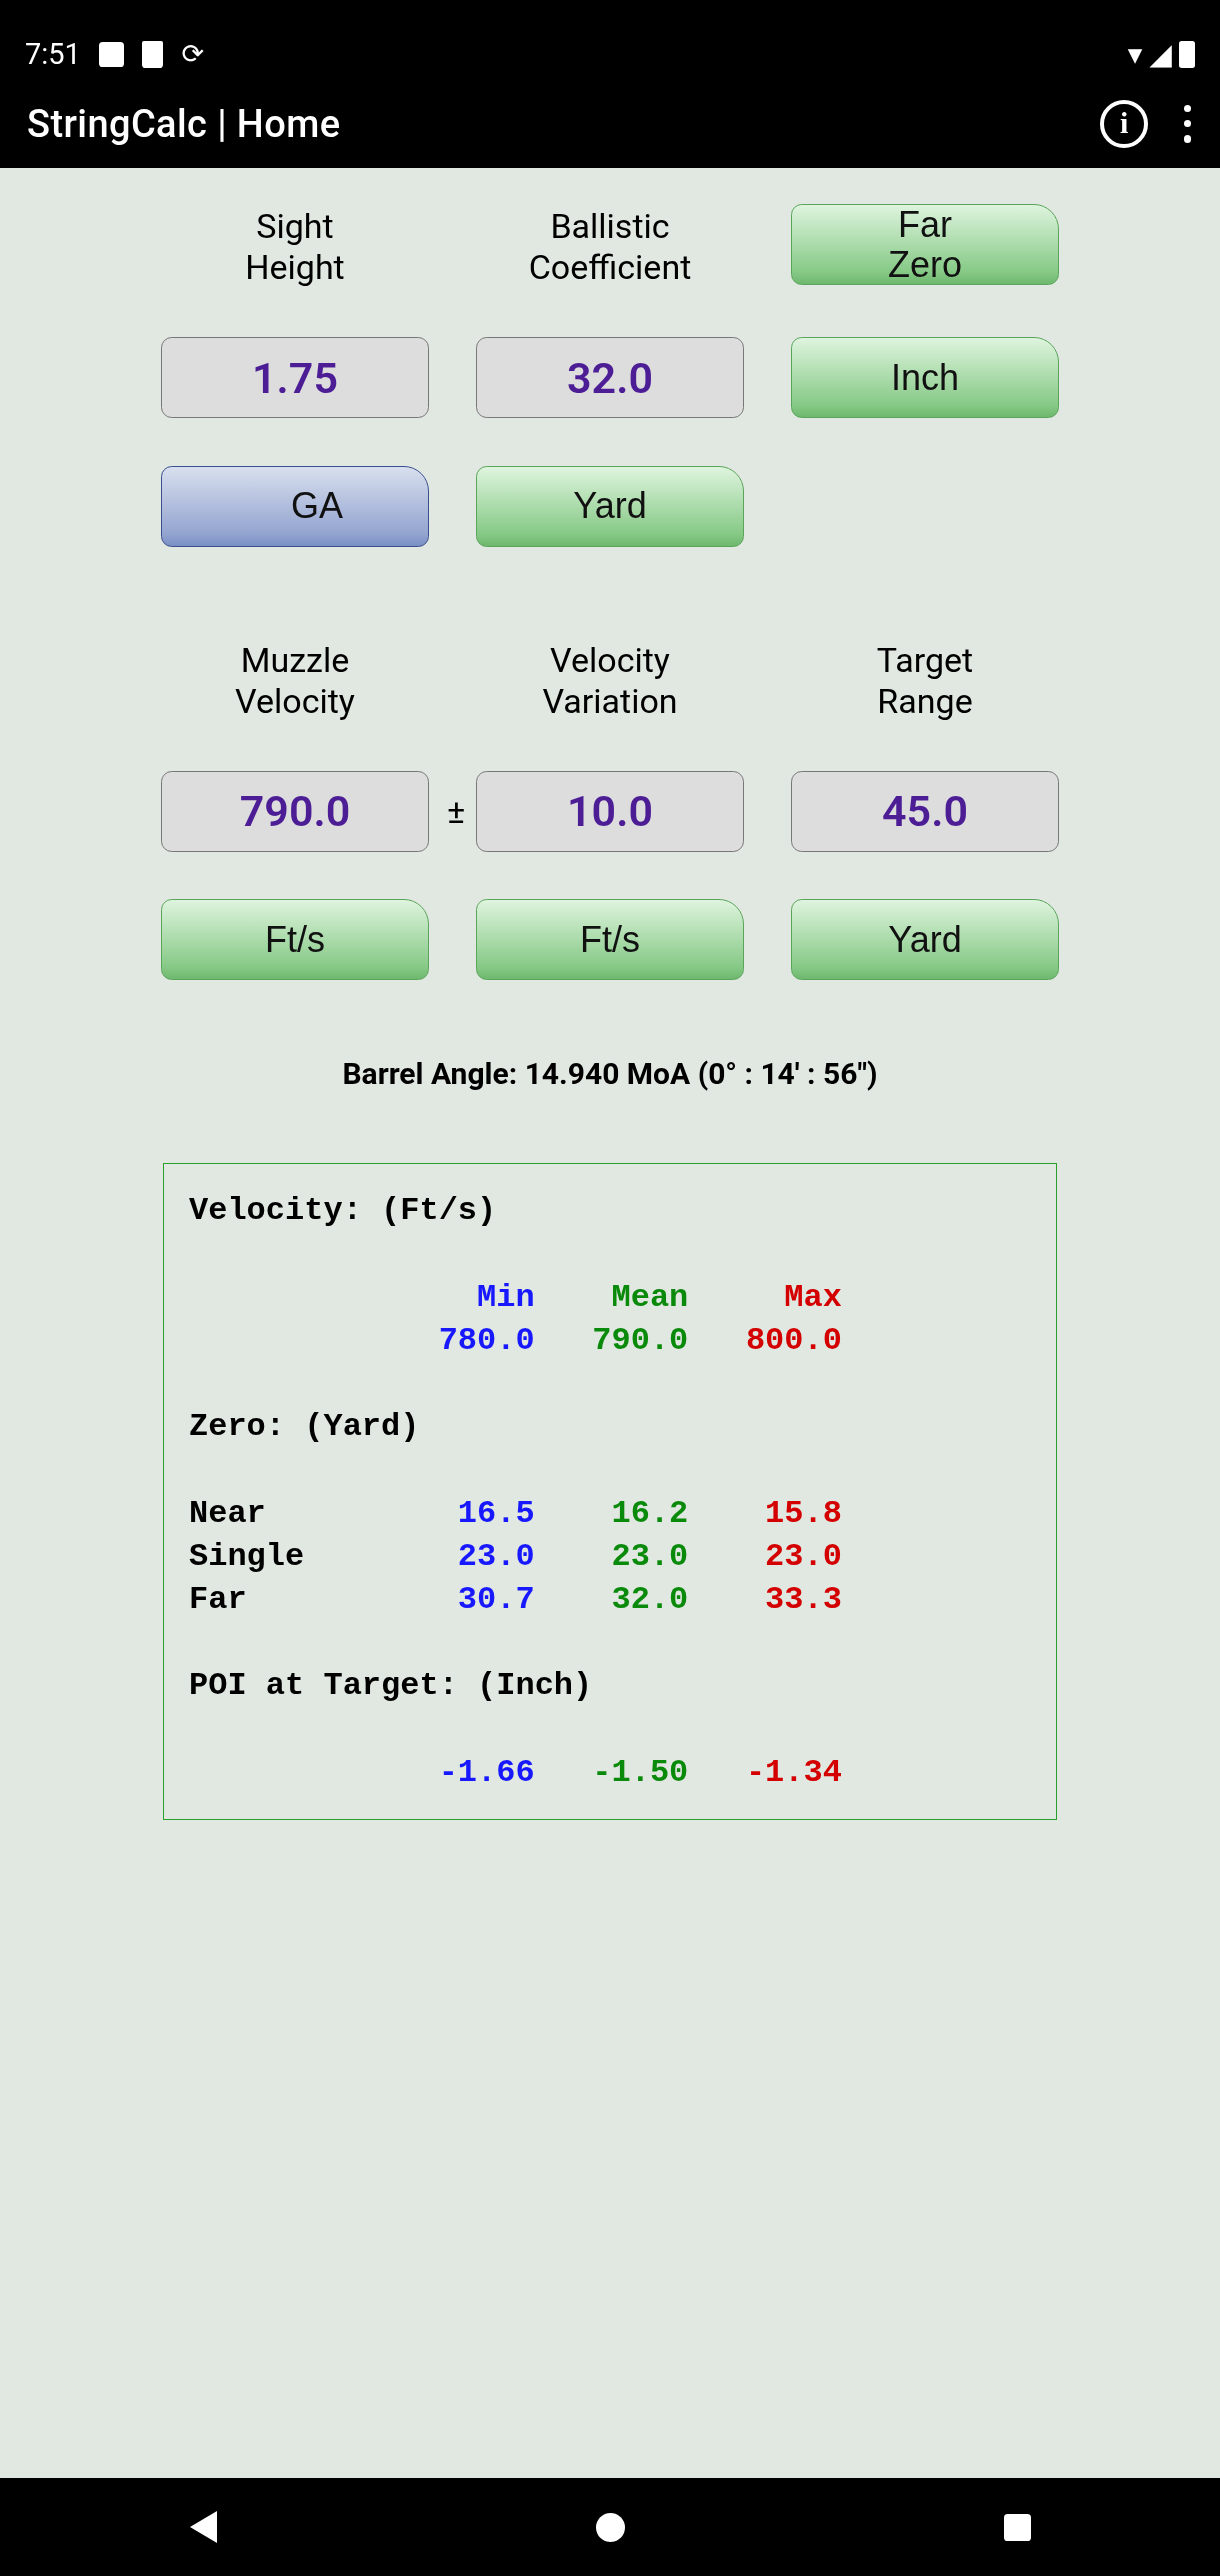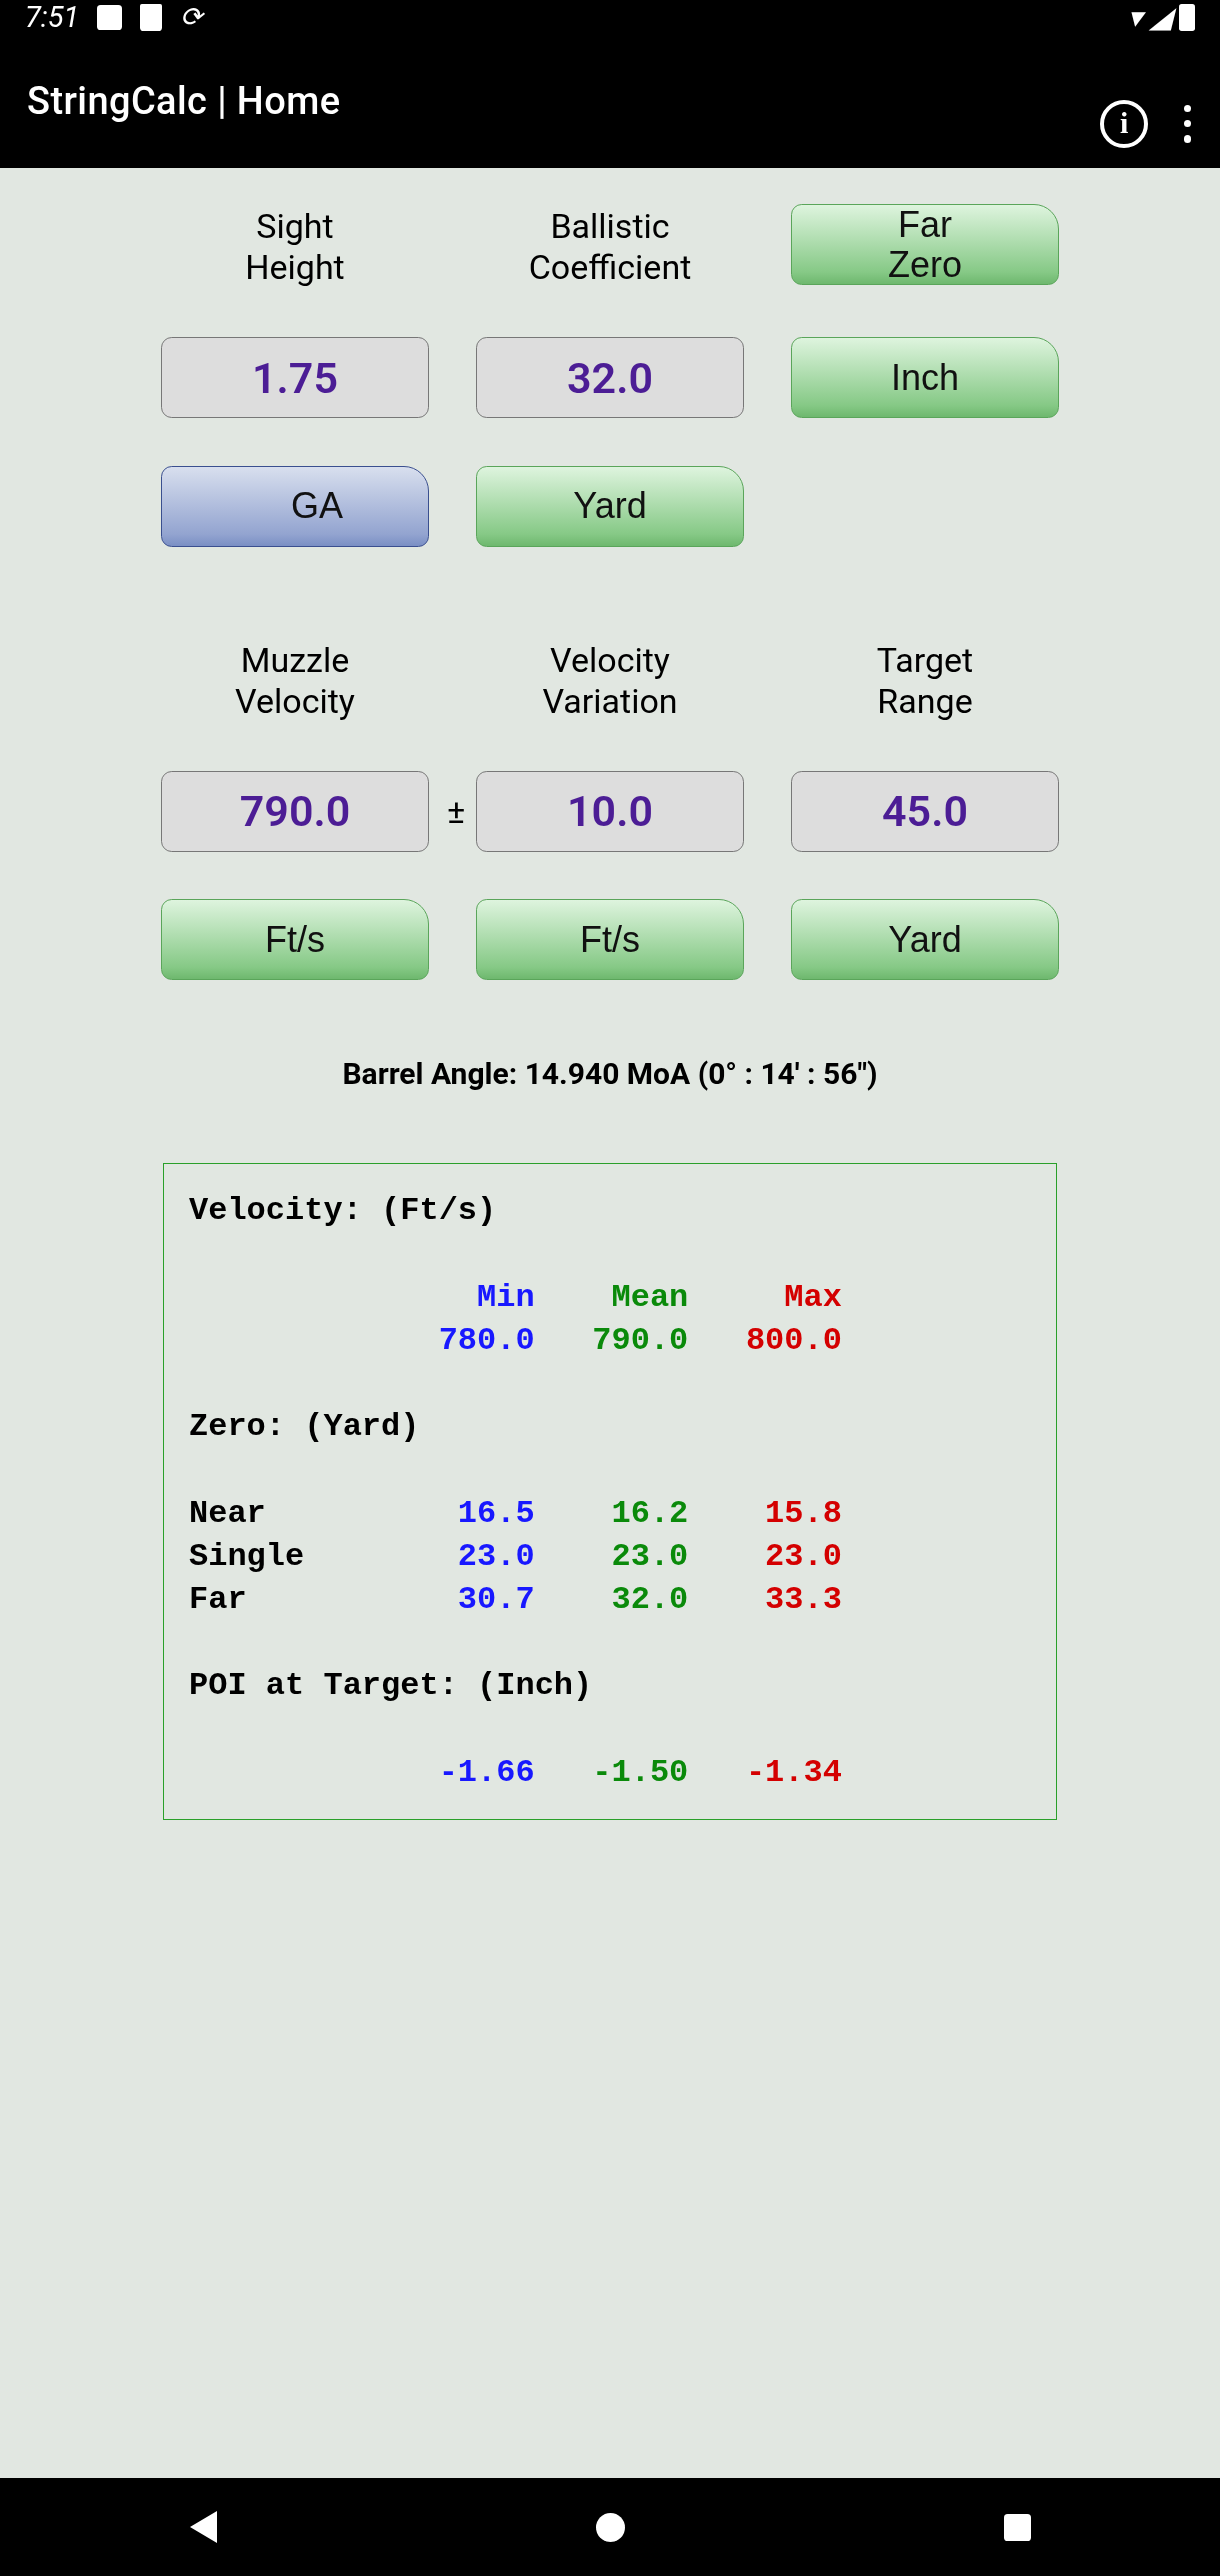--- a/index.html
+++ b/index.html
@@ -15,34 +15,34 @@
     height: 2576px;
     background: #000;
     display: flex;
     flex-direction: column;
   }
   .status-bar {
     height: 79px;
     background: #000;
     color: #fff;
     display: flex;
-    align-items: flex-start;
-    padding: 0 25px;
+    align-items: flex-end;
+    padding: 8px 25px;
     font-size: 29px;
-    font-style: italic;
   }
   .status-left { display: flex; align-items: center; gap: 18px; }
   .status-right { margin-left: auto; display: flex; align-items: center; gap: 7.2px; }
   .status-icon { width: 25px; height: 25px; background: #fff; border-radius: 3.6px; }
   .status-icon.sd { width: 21.5px; height: 27px; border-radius: 1.8px 1.8px 3.6px 3.6px; }
   .app-bar {
     height: 89px;
     background: #000;
     color: #fff;
     display: flex;
+    align-items: center;
     padding: 0 18px 0 27px;
   }
   .app-title { font-size: 38px; font-weight: 500; letter-spacing: 0.4px; }
   .app-actions { margin-left: auto; display: flex; align-items: center; gap: 36px; }
   .info-icon {
     width: 48px; height: 48px;
     border: 4.5px solid #fff;
     border-radius: 50%;
     background: #000;
     position: relative;

